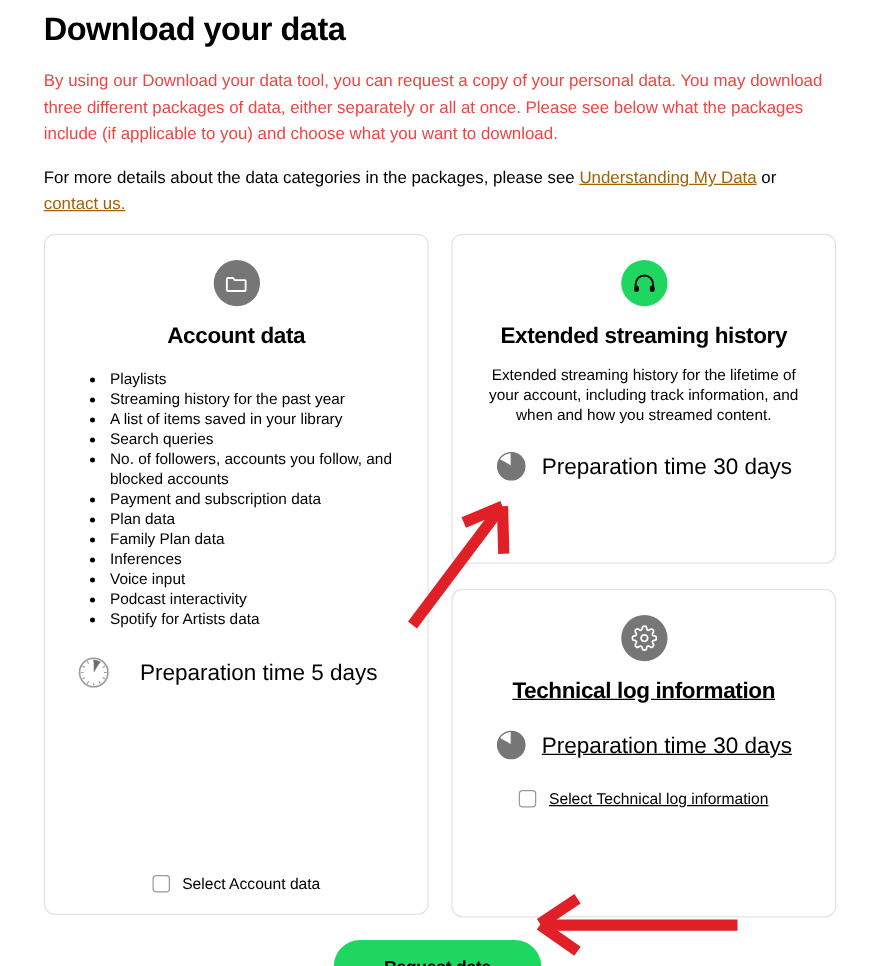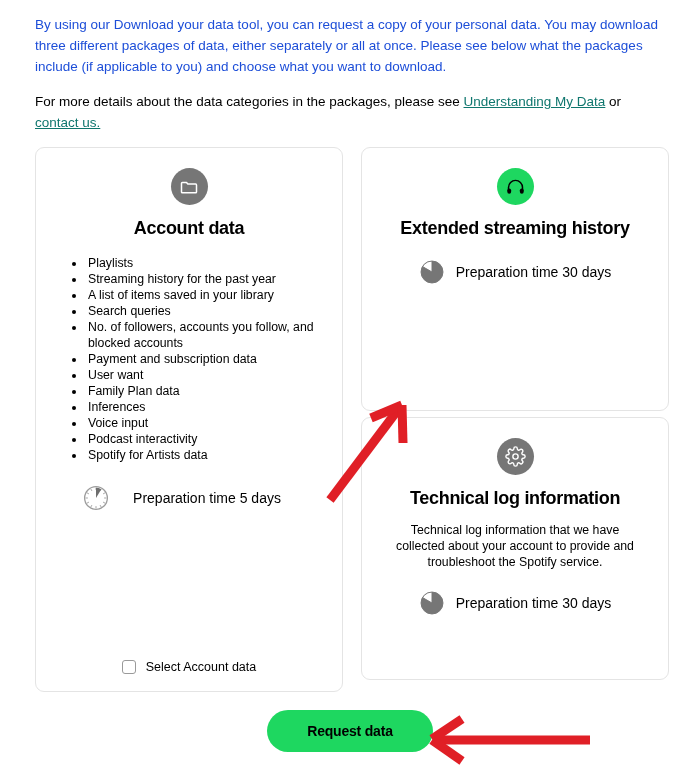--- a/index.html
+++ b/index.html
@@ -30,58 +30,58 @@
     letter-spacing: -0.4px;
     margin: 0;
     padding-top: 6px;
     line-height: 34px;
   }
   .intro {
     font-size: 13.5px;
     line-height: 21px;
     margin: 0;
     padding-top: 14px;
-    color: #1d4ed8;
+    color: #ef4444;
     max-width: 632px;
   }
   .intro-2 {
     font-size: 13.5px;
     line-height: 21px;
     margin: 0;
     padding-top: 14px;
     max-width: 632px;
   }
   .inline-link {
-    color: #0f766e;
+    color: #a16207;
     cursor: pointer;
   }
 
   
   .cards {
     display: flex;
     gap: 18px;
     margin-top: 14px;
     align-items: flex-start;
   }
   .col-left { width: 308px; flex: 0 0 308px; }
-  .col-right { width: 308px; flex: 0 0 308px; display: flex; flex-direction: column; gap: 6px; }
+  .col-right { width: 308px; flex: 0 0 308px; display: flex; flex-direction: column; gap: 20px; }
 
   .card {
     border: 1px solid #e4e4e4;
     border-radius: 9px;
     background: #fff;
     box-sizing: border-box;
     padding: 20px 16px 16px 16px;
     display: flex;
     flex-direction: column;
     align-items: center;
   }
   .card-left { height: 545px; }
   .card-ext { height: 264px; }
-  .card-tech { height: 263px; }
+  .card-tech { height: 263px; text-decoration: underline; }
 
   .card-icon {
     width: 37px;
     height: 37px;
     border-radius: 50%;
     display: flex;
     align-items: center;
     justify-content: center;
     flex: none;
   }
@@ -114,21 +114,21 @@
     padding: 0 12px;
   }
 
   .prep-row {
     display: flex;
     align-items: center;
     gap: 11px;
     margin-top: 20px;
   }
   .prep-row.left-prep { margin-top: 22px; align-self: center; padding-right: 14px; gap: 24px;}
-  .prep-label { font-size: 14px; line-height: 16px; }
+  .prep-label { font-size: 18px; line-height: 16px; }
 
   .spacer { flex: 1 1 auto; }
 
   .select-row {
     display: flex;
     align-items: center;
     gap: 10px;
     margin-top: 22px;
   }
   .select-row.bottom-fixed { margin-top: 0; justify-content: center; }
@@ -176,20 +176,21 @@
     left: 0; top: 0;
     width: 700px; height: 773px;
     pointer-events: none;
   }
 </style>
 </head>
 <body>
 
 <div class="page">
 
+  <h1 class="page-title">Download your data</h1>
 
   <p class="intro">By using our Download your data tool, you can request a copy of your personal data. You may download three different packages of data, either separately or all at once. Please see below what the packages include (if applicable to you) and choose what you want to download.</p>
 
   <p class="intro-2"><span>For more details about the data categories in the packages, please see </span><a class="inline-link" href="#">Understanding My Data</a><span> or </span><a class="inline-link" href="#">contact us.</a></p>
 
   <div class="cards">
 
     <div class="col-left">
       <div class="card card-left">
 
@@ -201,21 +202,21 @@
 
         <h2 class="card-title">Account data</h2>
 
         <ul class="bullets">
           <li>Playlists</li>
           <li>Streaming history for the past year</li>
           <li>A list of items saved in your library</li>
           <li>Search queries</li>
           <li>No. of followers, accounts you follow, and blocked accounts</li>
           <li>Payment and subscription data</li>
-          <li>User want</li>
+          <li>Plan data</li>
           <li>Family Plan data</li>
           <li>Inferences</li>
           <li>Voice input</li>
           <li>Podcast interactivity</li>
           <li>Spotify for Artists data</li>
         </ul>
 
         <div class="prep-row left-prep">
           <svg width="26" height="26" viewBox="0 0 32 32">
             <circle cx="16" cy="16" r="14" fill="#ffffff" stroke="#9c9c9c" stroke-width="1.6"></circle>
@@ -255,20 +256,21 @@
         <div class="card-icon icon-green">
           <svg width="21" height="21" viewBox="0 0 24 24" fill="none" stroke="#000000" stroke-width="1.7" stroke-linecap="round" stroke-linejoin="round">
             <path d="M4 15v-2a8 8 0 0 1 16 0v2"></path>
             <rect x="2.6" y="14.2" width="4.4" height="6" rx="2.2" fill="#000" stroke="none"></rect>
             <rect x="17" y="14.2" width="4.4" height="6" rx="2.2" fill="#000" stroke="none"></rect>
           </svg>
         </div>
 
         <h2 class="card-title">Extended streaming history</h2>
 
+        <p class="card-desc">Extended streaming history for the lifetime of your account, including track information, and when and how you streamed content.</p>
 
         <div class="prep-row">
           <svg width="26" height="26" viewBox="0 0 32 32">
             <circle cx="16" cy="16" r="13.5" fill="#767676"></circle>
             <path d="M16 16 L16 2.5 A13.5 13.5 0 0 0 4.3 9.3 Z" fill="#ffffff"></path>
             <circle cx="16" cy="16" r="13.5" fill="none" stroke="#767676" stroke-width="1.2"></circle>
             <line x1="16" y1="16" x2="16" y2="2.5" stroke="#767676" stroke-width="1.2"></line>
             <line x1="16" y1="16" x2="4.3" y2="9.3" stroke="#767676" stroke-width="1.2"></line>
           </svg>
           <span class="prep-label">Preparation time 30 days</span>
@@ -281,33 +283,36 @@
 
         <div class="card-icon icon-gray">
           <svg width="21" height="21" viewBox="0 0 24 24" fill="none" stroke="#ffffff" stroke-width="1.6" stroke-linecap="round" stroke-linejoin="round">
             <circle cx="12" cy="12" r="3"></circle>
             <path d="M19.4 15a1.7 1.7 0 0 0 .34 1.87l.06.06a2 2 0 1 1-2.83 2.83l-.06-.06a1.7 1.7 0 0 0-1.87-.34 1.7 1.7 0 0 0-1 1.56V21a2 2 0 1 1-4 0v-.09A1.7 1.7 0 0 0 9 19.4a1.7 1.7 0 0 0-1.87.34l-.06.06a2 2 0 1 1-2.83-2.83l.06-.06a1.7 1.7 0 0 0 .34-1.87 1.7 1.7 0 0 0-1.56-1H3a2 2 0 1 1 0-4h.09A1.7 1.7 0 0 0 4.6 9a1.7 1.7 0 0 0-.34-1.87l-.06-.06a2 2 0 1 1 2.83-2.83l.06.06A1.7 1.7 0 0 0 9 4.6h.08a1.7 1.7 0 0 0 1-1.56V3a2 2 0 1 1 4 0v.09a1.7 1.7 0 0 0 1 1.56 1.7 1.7 0 0 0 1.87-.34l.06-.06a2 2 0 1 1 2.83 2.83l-.06.06a1.7 1.7 0 0 0-.34 1.87V9a1.7 1.7 0 0 0 1.56 1H21a2 2 0 1 1 0 4h-.09a1.7 1.7 0 0 0-1.56 1z"></path>
           </svg>
         </div>
 
         <h2 class="card-title">Technical log information</h2>
 
-        <p class="card-desc">Technical log information that we have collected about your account to provide and troubleshoot the Spotify service.</p>
 
         <div class="prep-row">
           <svg width="26" height="26" viewBox="0 0 32 32">
             <circle cx="16" cy="16" r="13.5" fill="#767676"></circle>
             <path d="M16 16 L16 2.5 A13.5 13.5 0 0 0 4.3 9.3 Z" fill="#ffffff"></path>
             <circle cx="16" cy="16" r="13.5" fill="none" stroke="#767676" stroke-width="1.2"></circle>
             <line x1="16" y1="16" x2="16" y2="2.5" stroke="#767676" stroke-width="1.2"></line>
             <line x1="16" y1="16" x2="4.3" y2="9.3" stroke="#767676" stroke-width="1.2"></line>
           </svg>
           <span class="prep-label">Preparation time 30 days</span>
         </div>
 
+        <div class="select-row">
+          <span class="checkbox"></span>
+          <span class="select-label">Select Technical log information</span>
+        </div>
 
       </div>
 
     </div>
   </div>
 
   <div class="footer">
     <button class="request-btn">Request data</button>
   </div>
 

